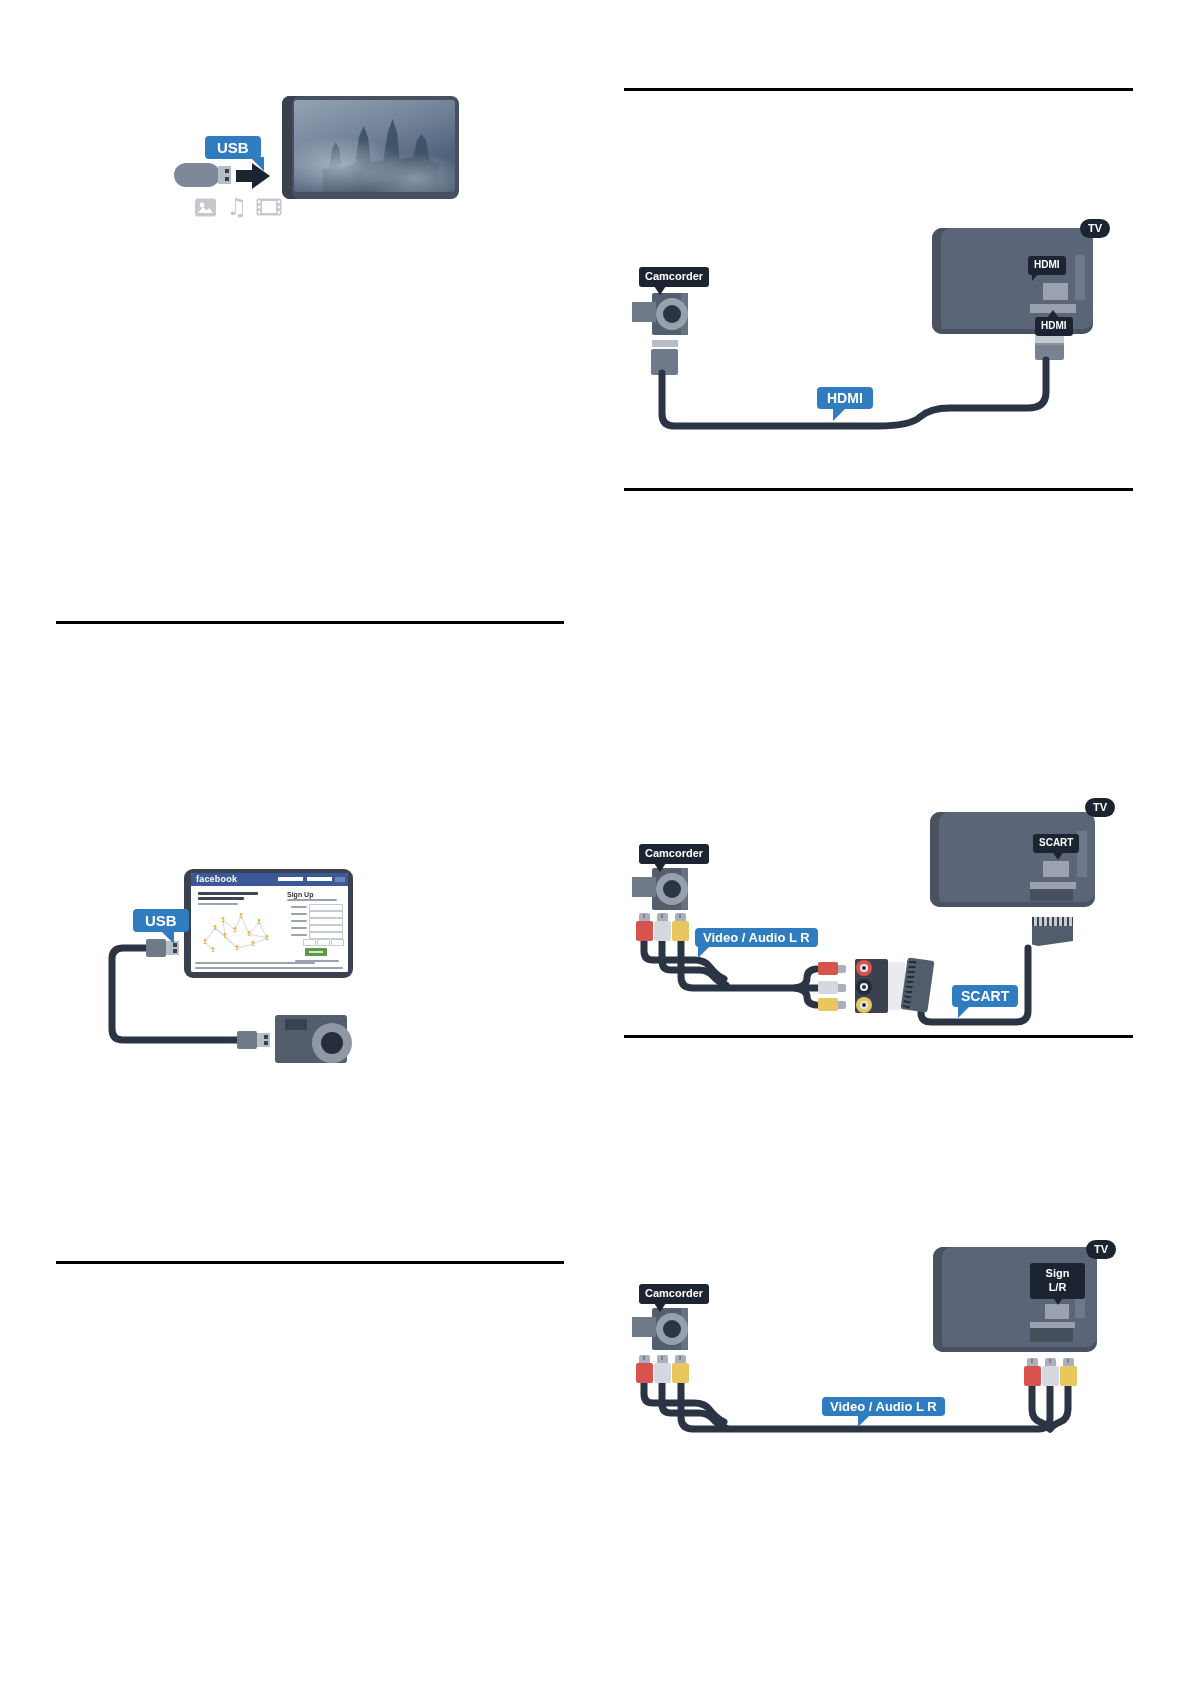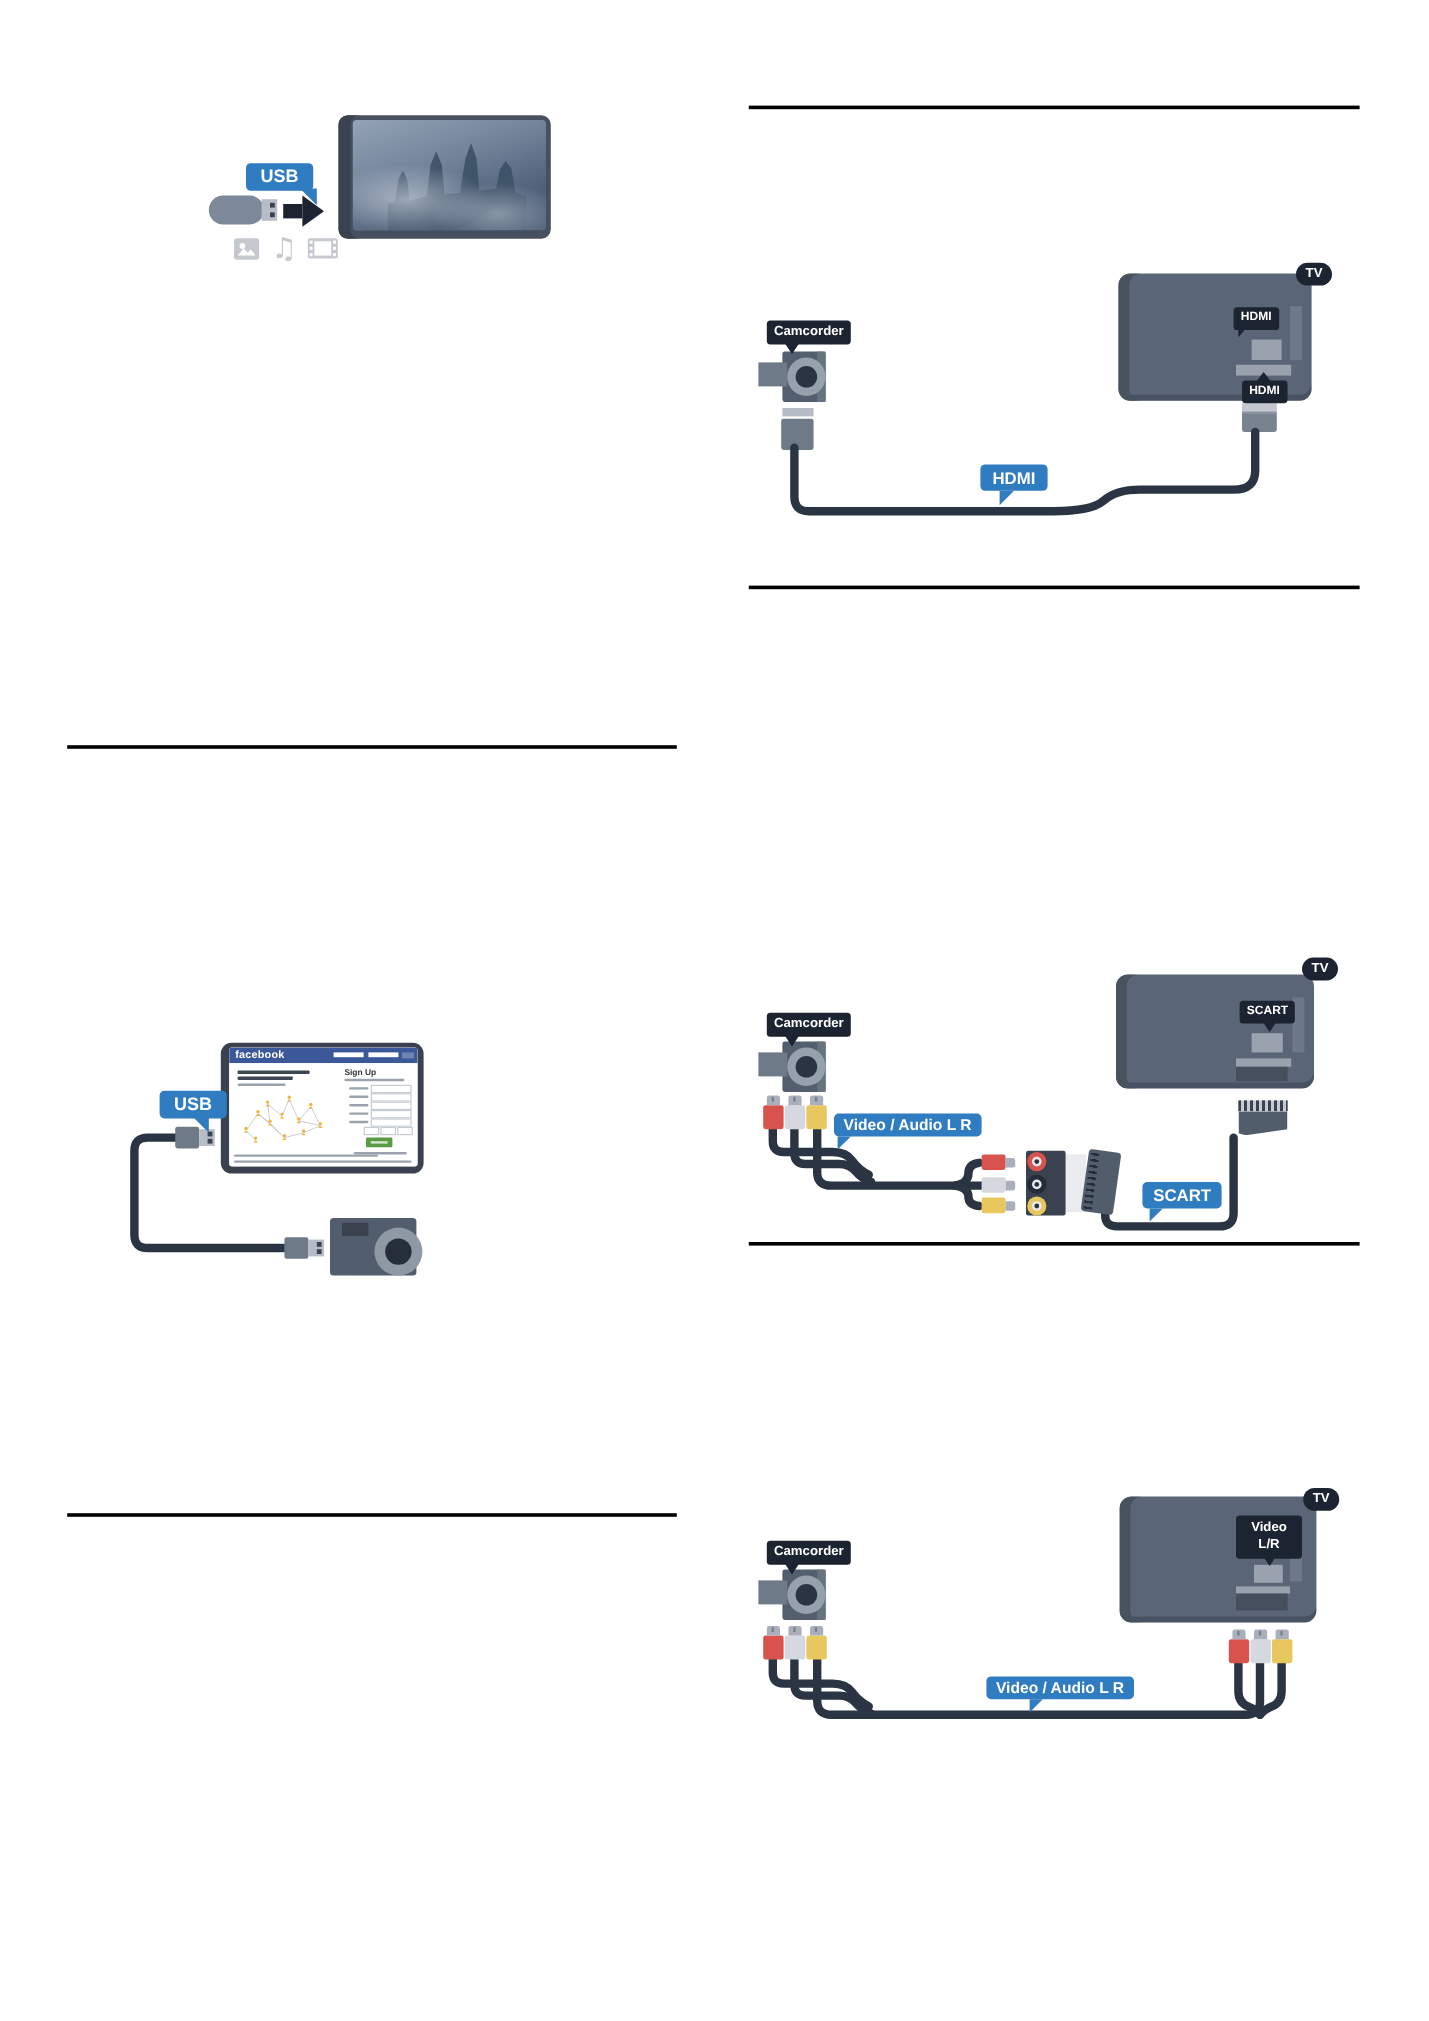--- a/index.html
+++ b/index.html
@@ -392,21 +392,21 @@
         <i class="tip"></i>
         <i class="bod" style="background:#e8c75e;"></i>
       </div>
 
     <div class="blabel" style="left:822px;top:1397px;font-size:13px;padding:3px 8px;">Video / Audio L R</div>
     <div class="tri" style="left:858px;top:1416px;border-top:11px solid #2f7cc0;border-right:11px solid transparent;"></div>
 
     <div class="tv" style="left:933px;top:1247px;width:164px;height:105px;"></div>
     <div class="pill" style="left:1086px;top:1240px;">TV</div>
     <div class="dlabel" style="left:1030px;top:1263px;width:47px;padding:4px 4px;">
-      <span>Video</span><br>
+      <span>Sign</span><br>
       <span>L/R</span>
     </div>
     <div class="tri" style="left:1052px;top:1296px;border-top:9px solid #1b2430;border-left:6px solid transparent;border-right:6px solid transparent;"></div>
     <div class="port" style="left:1045px;top:1304px;width:24px;height:15px;"></div>
     <div class="vbar" style="left:1075px;top:1280px;width:10px;height:38px;"></div>
     <div class="slot" style="left:1030px;top:1322px;width:45px;height:6px;"></div>
     <div class="drect" style="left:1030px;top:1328px;width:43px;height:14px;"></div>
     <div class="rca-v" style="left:1024px;top:1358px;">
         <i class="tip"></i>
         <i class="bod" style="background:#d9534e;"></i>

